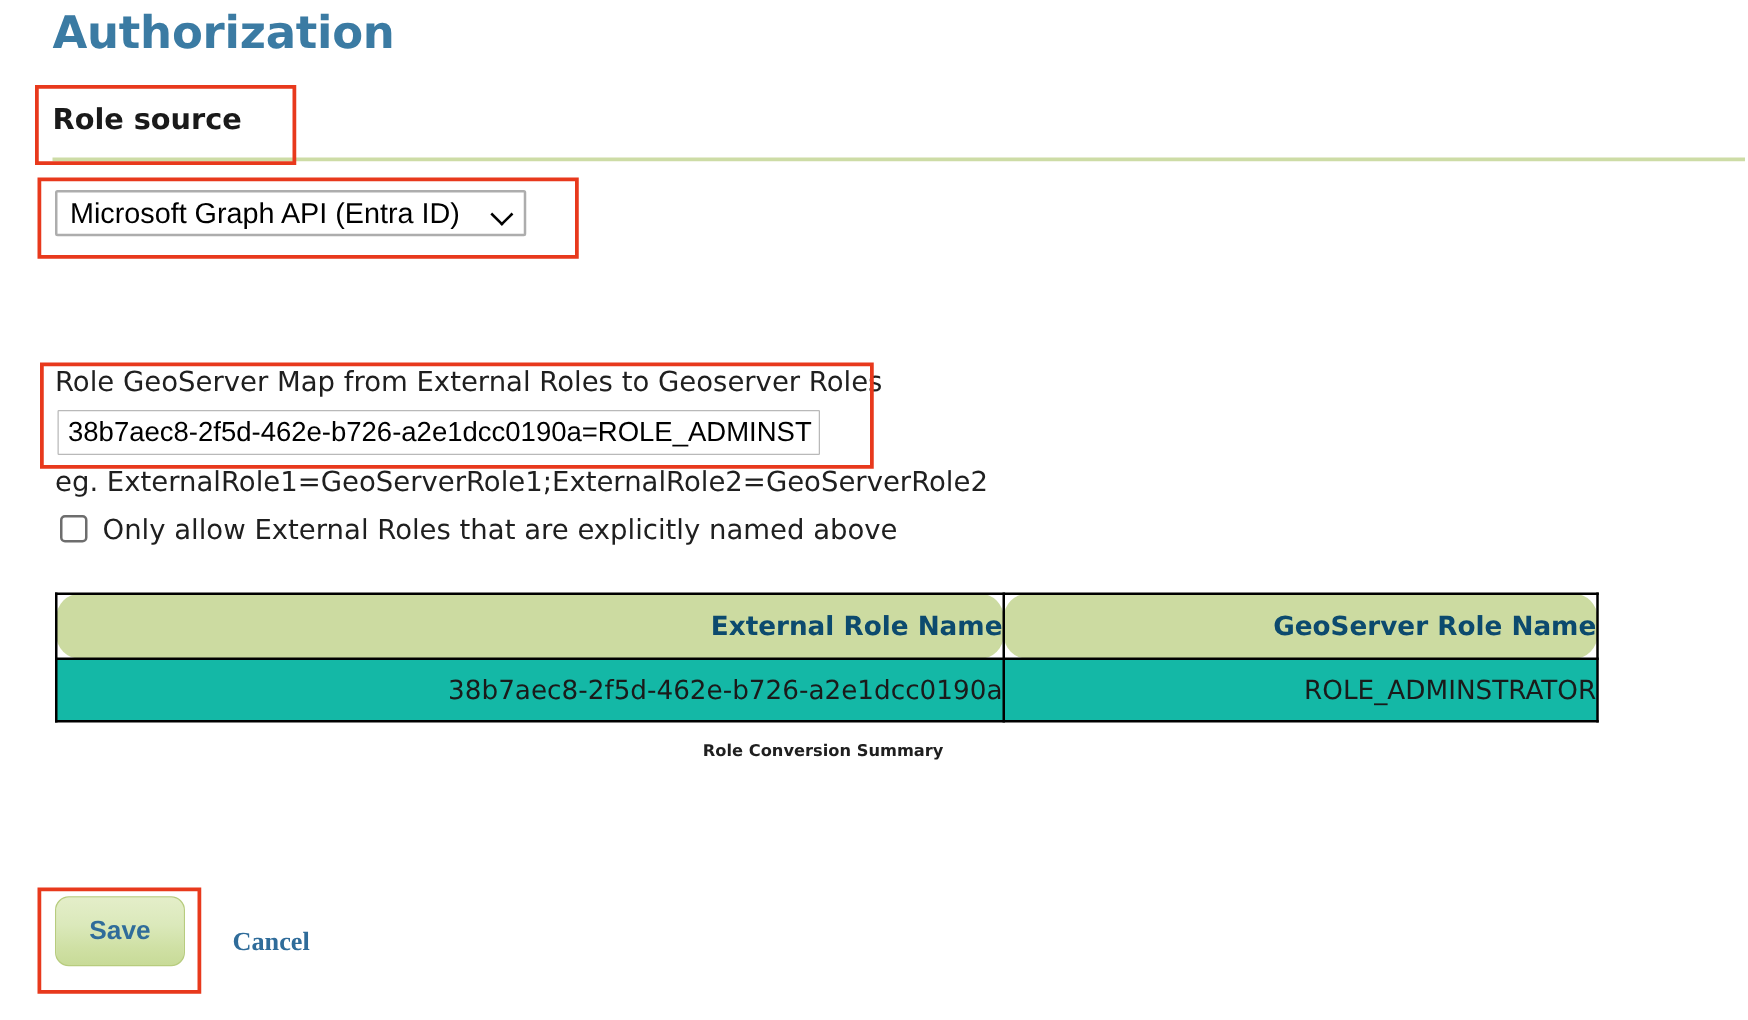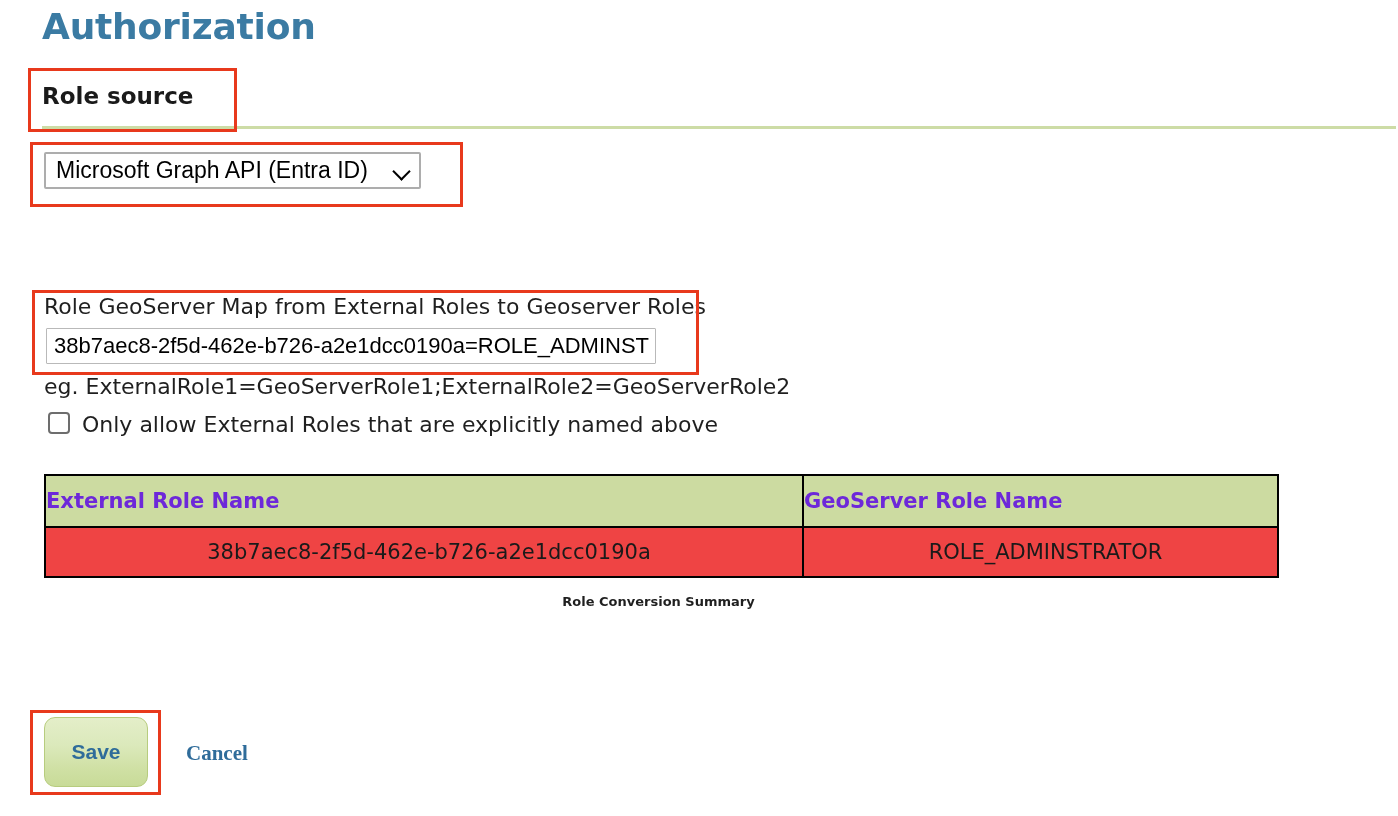--- a/index.html
+++ b/index.html
@@ -159,28 +159,29 @@
     border: 2px solid #000;
   }
   .role-table th,
   .role-table td {
     border: 2px solid #000;
     font-size: 21px;
     padding: 0;
   }
   .role-table th {
     background: #ccdba1;
-    text-align: left;
-    font-weight: bold;
-    color: #6d28d9;
+    text-align: right;
+    font-weight: bold;
+    color: #0c4a6e;
     height: 50px;
+    border-radius: 19px;
   }
   .role-table td {
-    background: #ef4444;
-    text-align: center;
+    background: #14b8a6;
+    text-align: right;
     font-weight: normal;
     color: #1a1a1a;
     height: 48px;
     padding-left: 10px;
   }
   .col-a { width: 756px; }
   .col-b { width: 473px; }
 
   .table-caption {
     position: absolute;
@@ -192,21 +193,21 @@
     color: #1f1f1f;
     font-weight: bold;
   }
 
   
   .save-btn {
     position: absolute;
     left: 44px;
     top: 717px;
     width: 104px;
-    height: 70px;
+    height: 56px;
     box-sizing: border-box;
     border: 1px solid #b7cc7e;
     border-radius: 11px;
     background: linear-gradient(to bottom, #e4eec9 0%, #dbe9bb 40%, #cfe0a4 75%, #c8db98 100%);
     color: #2f6c9a;
     font-family: "Liberation Sans", sans-serif;
     font-size: 21px;
     font-weight: bold;
     cursor: pointer;
     display: flex;

